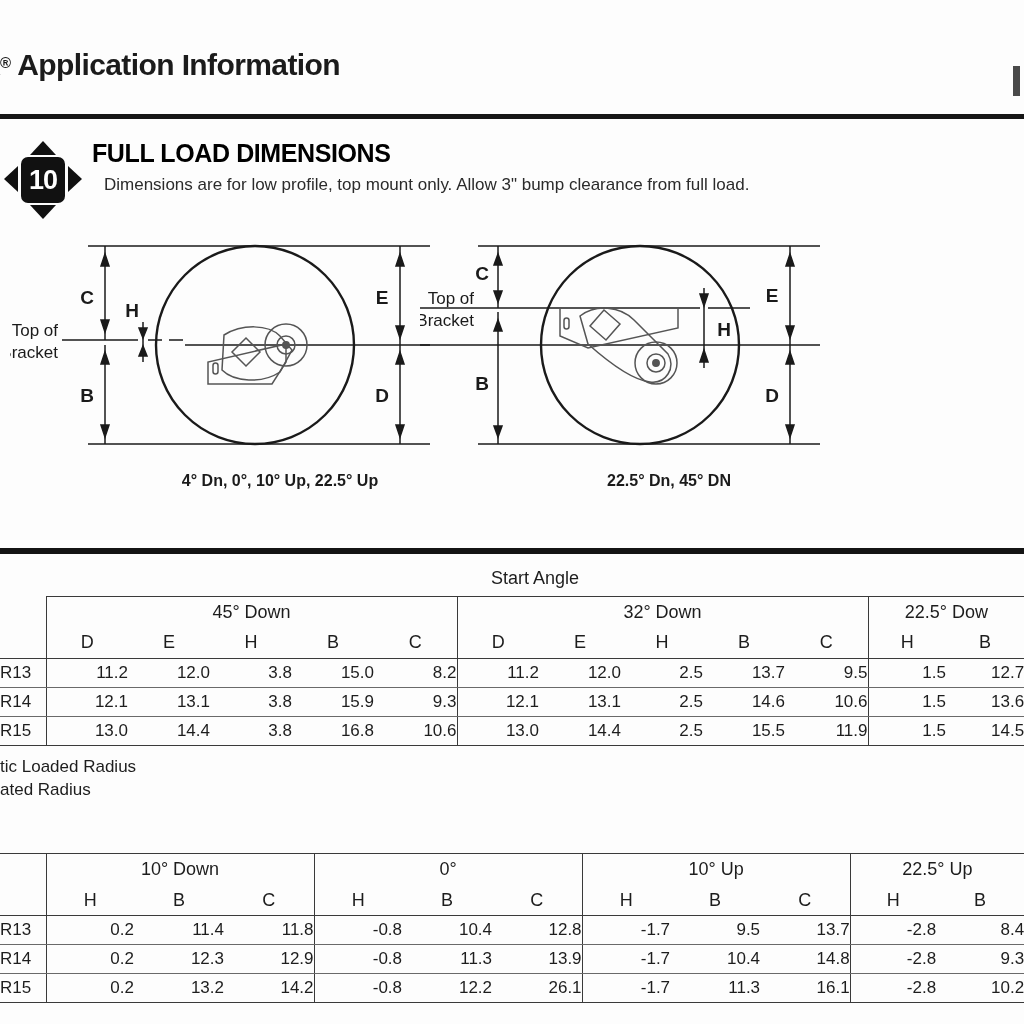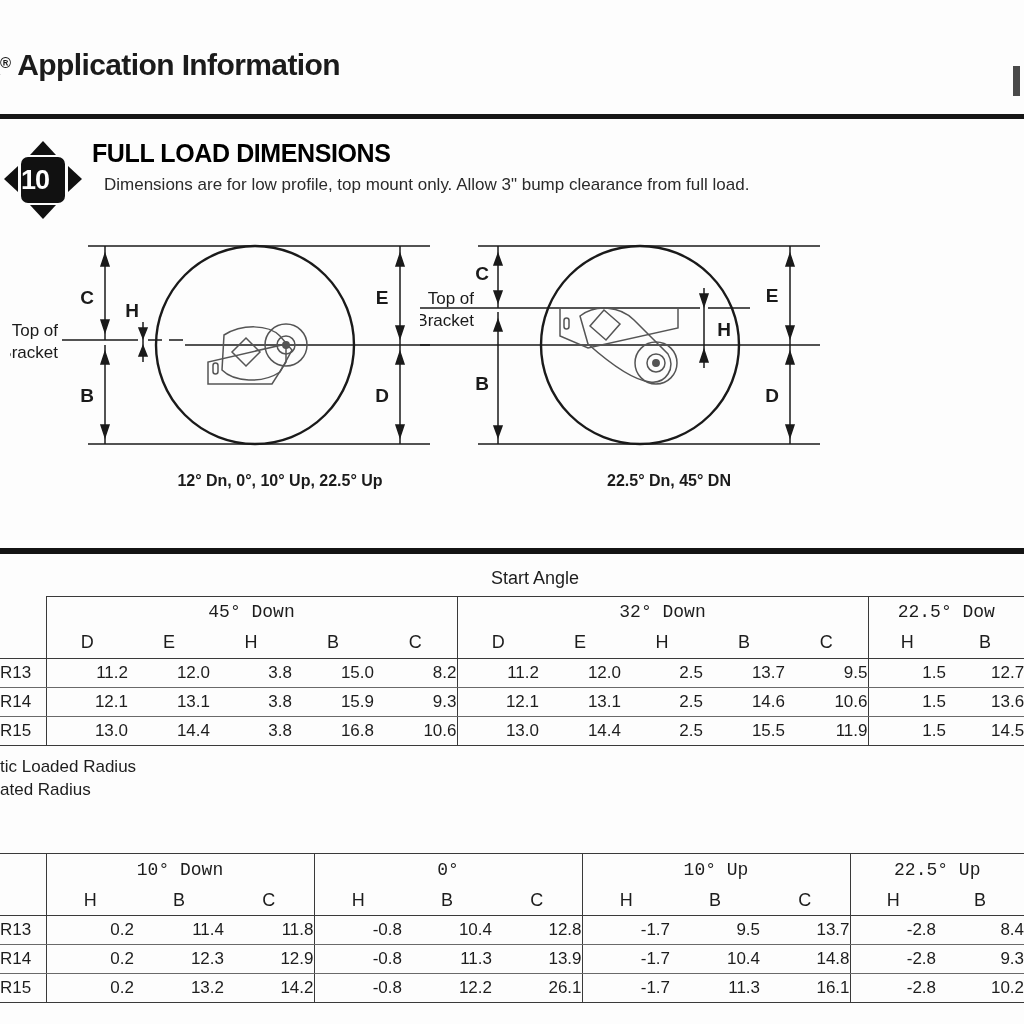--- a/index.html
+++ b/index.html
@@ -39,21 +39,21 @@
     background: #2a2a2a; opacity: .85;
   }
 
   
   #badge {
     position: absolute; left: 4px; top: 141px; width: 78px; height: 78px;
   }
   #badge-box {
     position: absolute; left: 17px; top: 16px; width: 44px; height: 46px;
     background: #111; border-radius: 7px;
-    display: flex; align-items: center; 
+    display: flex; align-items: center; justify-content: center;
   }
   #badge-number {
     color: #fff; font-size: 27px; font-weight: bold; line-height: 1;
     font-family: "Liberation Sans", sans-serif;
     letter-spacing: -1px;
   }
   .tri { position: absolute; width: 0; height: 0; }
   .tri.up {
     left: 26px; top: 0px;
     border-left: 13px solid transparent; border-right: 13px solid transparent;
@@ -107,21 +107,21 @@
   table.data td, table.data th {
     padding: 0;
     font-weight: normal;
     vertical-align: middle;
   }
   .span-title {
     text-align: center; font-weight: bold; font-size: 18px;
     height: 34px; border-bottom: 1px solid #3a3a3a;
   }
   .grp-title {
-    text-align: center; font-weight: bold; font-size: 18px; height: 32px; font-family: Liberation Mono, monospace;
+    text-align: center; font-weight: bold; font-size: 18px; height: 32px;
   }
   .col-head {
     text-align: center; font-weight: bold; font-size: 18px; height: 30px;
     border-bottom: 1.5px solid #3a3a3a;
   }
   .row-label {
     text-align: left; font-size: 17px; padding-left: 0px;
     border-right: 1.5px solid #3a3a3a;
   }
   td.val { text-align: right; padding-right: 14px; height: 29px; }
@@ -211,21 +211,21 @@
       <g font-family="Liberation Sans, sans-serif" fill="#1a1a1a">
         <text x="77" y="72" font-size="19" font-weight="bold" text-anchor="middle">C</text>
         <text x="77" y="170" font-size="19" font-weight="bold" text-anchor="middle">B</text>
         <text x="122" y="85" font-size="19" font-weight="bold" text-anchor="middle">H</text>
         <text x="372" y="72" font-size="19" font-weight="bold" text-anchor="middle">E</text>
         <text x="372" y="170" font-size="19" font-weight="bold" text-anchor="middle">D</text>
         <text x="48" y="104" font-size="17" text-anchor="end">Top of</text>
         <text x="48" y="126" font-size="17" text-anchor="end">Bracket</text>
       </g>
     </svg>
-    <div class="diagram-caption" style="left:120px; top:240px; width:320px;">12° Dn, 0°, 10° Up, 22.5° Up</div>
+    <div class="diagram-caption" style="left:120px; top:240px; width:320px;">4° Dn, 0°, 10° Up, 22.5° Up</div>
 
     <svg width="420" height="250" viewBox="0 0 420 250" style="position:absolute;left:420px;top:0px;">
       <g fill="none" stroke="#1a1a1a" stroke-width="1.6">
         <line x1="58" y1="14" x2="400" y2="14"></line>
         <line x1="58" y1="212" x2="400" y2="212"></line>
         <circle cx="220" cy="113" r="99" stroke-width="2.4"></circle>
         <line x1="0" y1="113" x2="400" y2="113" stroke-width="1.3"></line>
 
         <line x1="0" y1="76" x2="280" y2="76" stroke-width="1.6"></line>
       </g>

